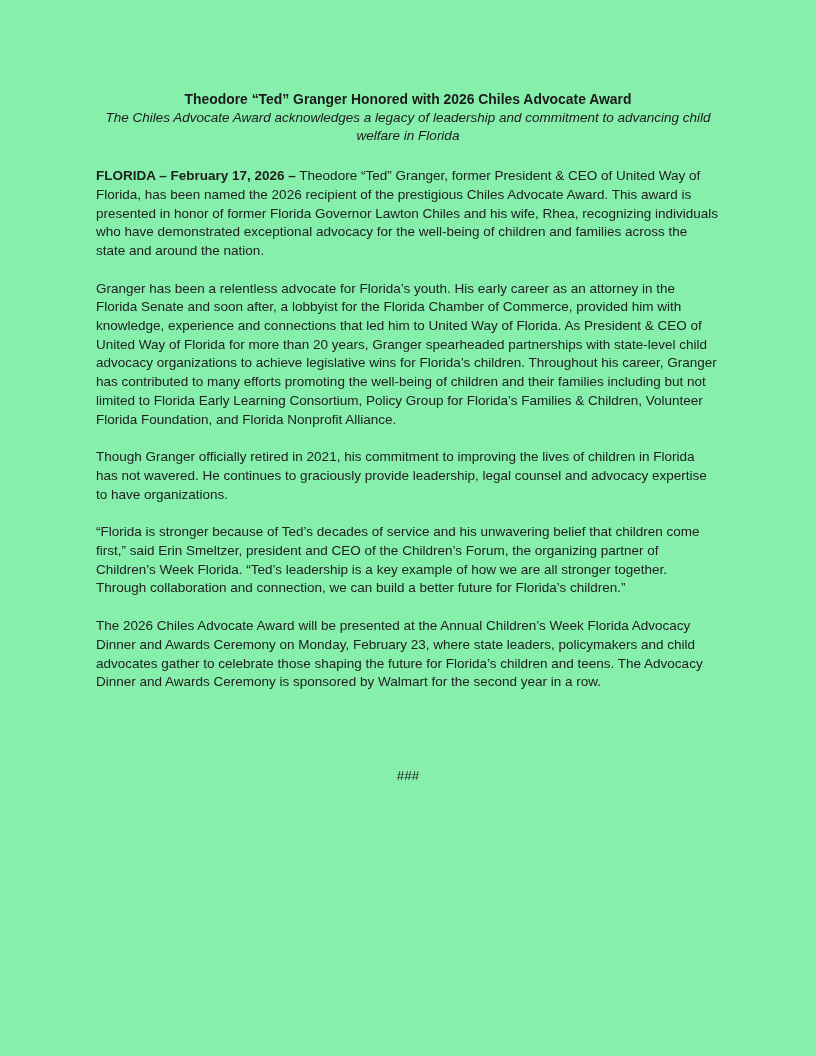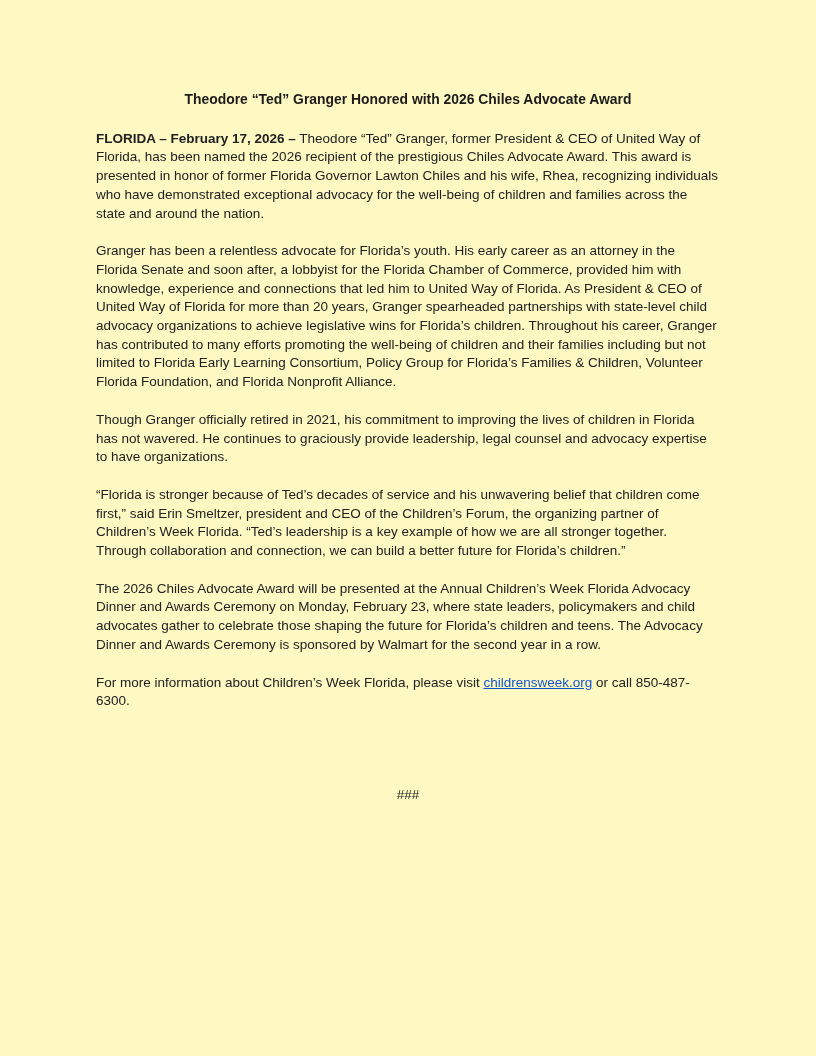--- a/index.html
+++ b/index.html
@@ -6,21 +6,21 @@
     margin: 0;
     padding: 0;
     background: #ffffff;
   }
   .page {
     position: relative;
     box-sizing: border-box;
     width: 816px;
     height: 1056px;
     margin: 0 auto;
-    background: #fef9c3;
+    background: #86efac;
     padding: 90px 96px 40px 96px;
     font-family: "Liberation Sans", sans-serif;
     font-size: 13.5px;
     line-height: 18.7px;
     color: #212121;
     overflow: hidden;
   }
   .doc-title {
     margin: 0;
     font-size: 13.9px;
@@ -56,32 +56,30 @@
     color: #1b1b1b;
   }
 </style>
 </head>
 <body>
 
 <div class="page" style="color: rgb(33, 33, 33);">
 
   <h1 class="doc-title">Theodore “Ted” Granger Honored with 2026 Chiles Advocate Award</h1>
 
+  <p class="doc-subtitle">The Chiles Advocate Award acknowledges a legacy of leadership and commitment to advancing child welfare in Florida</p>
 
   <p class="para first">
     <strong class="dateline">FLORIDA – February 17, 2026 –</strong><span> Theodore “Ted” Granger, former President &amp; CEO of United Way of Florida, has been named the 2026 recipient of the prestigious Chiles Advocate Award. This award is presented in honor of former Florida Governor Lawton Chiles and his wife, Rhea, recognizing individuals who have demonstrated exceptional advocacy for the well-being of children and families across the state and around the nation.</span>
   </p>
 
   <p class="para">Granger has been a relentless advocate for Florida’s youth. His early career as an attorney in the Florida Senate and soon after, a lobbyist for the Florida Chamber of Commerce, provided him with knowledge, experience and connections that led him to United Way of Florida. As President &amp; CEO of United Way of Florida for more than 20 years, Granger spearheaded partnerships with state-level child advocacy organizations to achieve legislative wins for Florida’s children. Throughout his career, Granger has contributed to many efforts promoting the well-being of children and their families including but not limited to Florida Early Learning Consortium, Policy Group for Florida’s Families &amp; Children, Volunteer Florida Foundation, and Florida Nonprofit Alliance.</p>
 
   <p class="para">Though Granger officially retired in 2021, his commitment to improving the lives of children in Florida has not wavered. He continues to graciously provide leadership, legal counsel and advocacy expertise to have organizations.</p>
 
   <p class="para">“Florida is stronger because of Ted’s decades of service and his unwavering belief that children come first,” said Erin Smeltzer, president and CEO of the Children’s Forum, the organizing partner of Children’s Week Florida. “Ted’s leadership is a key example of how we are all stronger together. Through collaboration and connection, we can build a better future for Florida’s children.”</p>
 
   <p class="para">The 2026 Chiles Advocate Award will be presented at the Annual Children’s Week Florida Advocacy Dinner and Awards Ceremony on Monday, February 23, where state leaders, policymakers and child advocates gather to celebrate those shaping the future for Florida’s children and teens. The Advocacy Dinner and Awards Ceremony is sponsored by Walmart for the second year in a row.</p>
 
-  <p class="para">
-    <span>For more information about Children’s Week Florida, please visit </span><a class="doc-link" style="color: rgb(17, 85, 204);">childrensweek.org</a><span> or call 850-487-6300.</span>
-  </p>
 
   <p class="end-marker">###</p>
 
 </div>
 
 </body></html>

